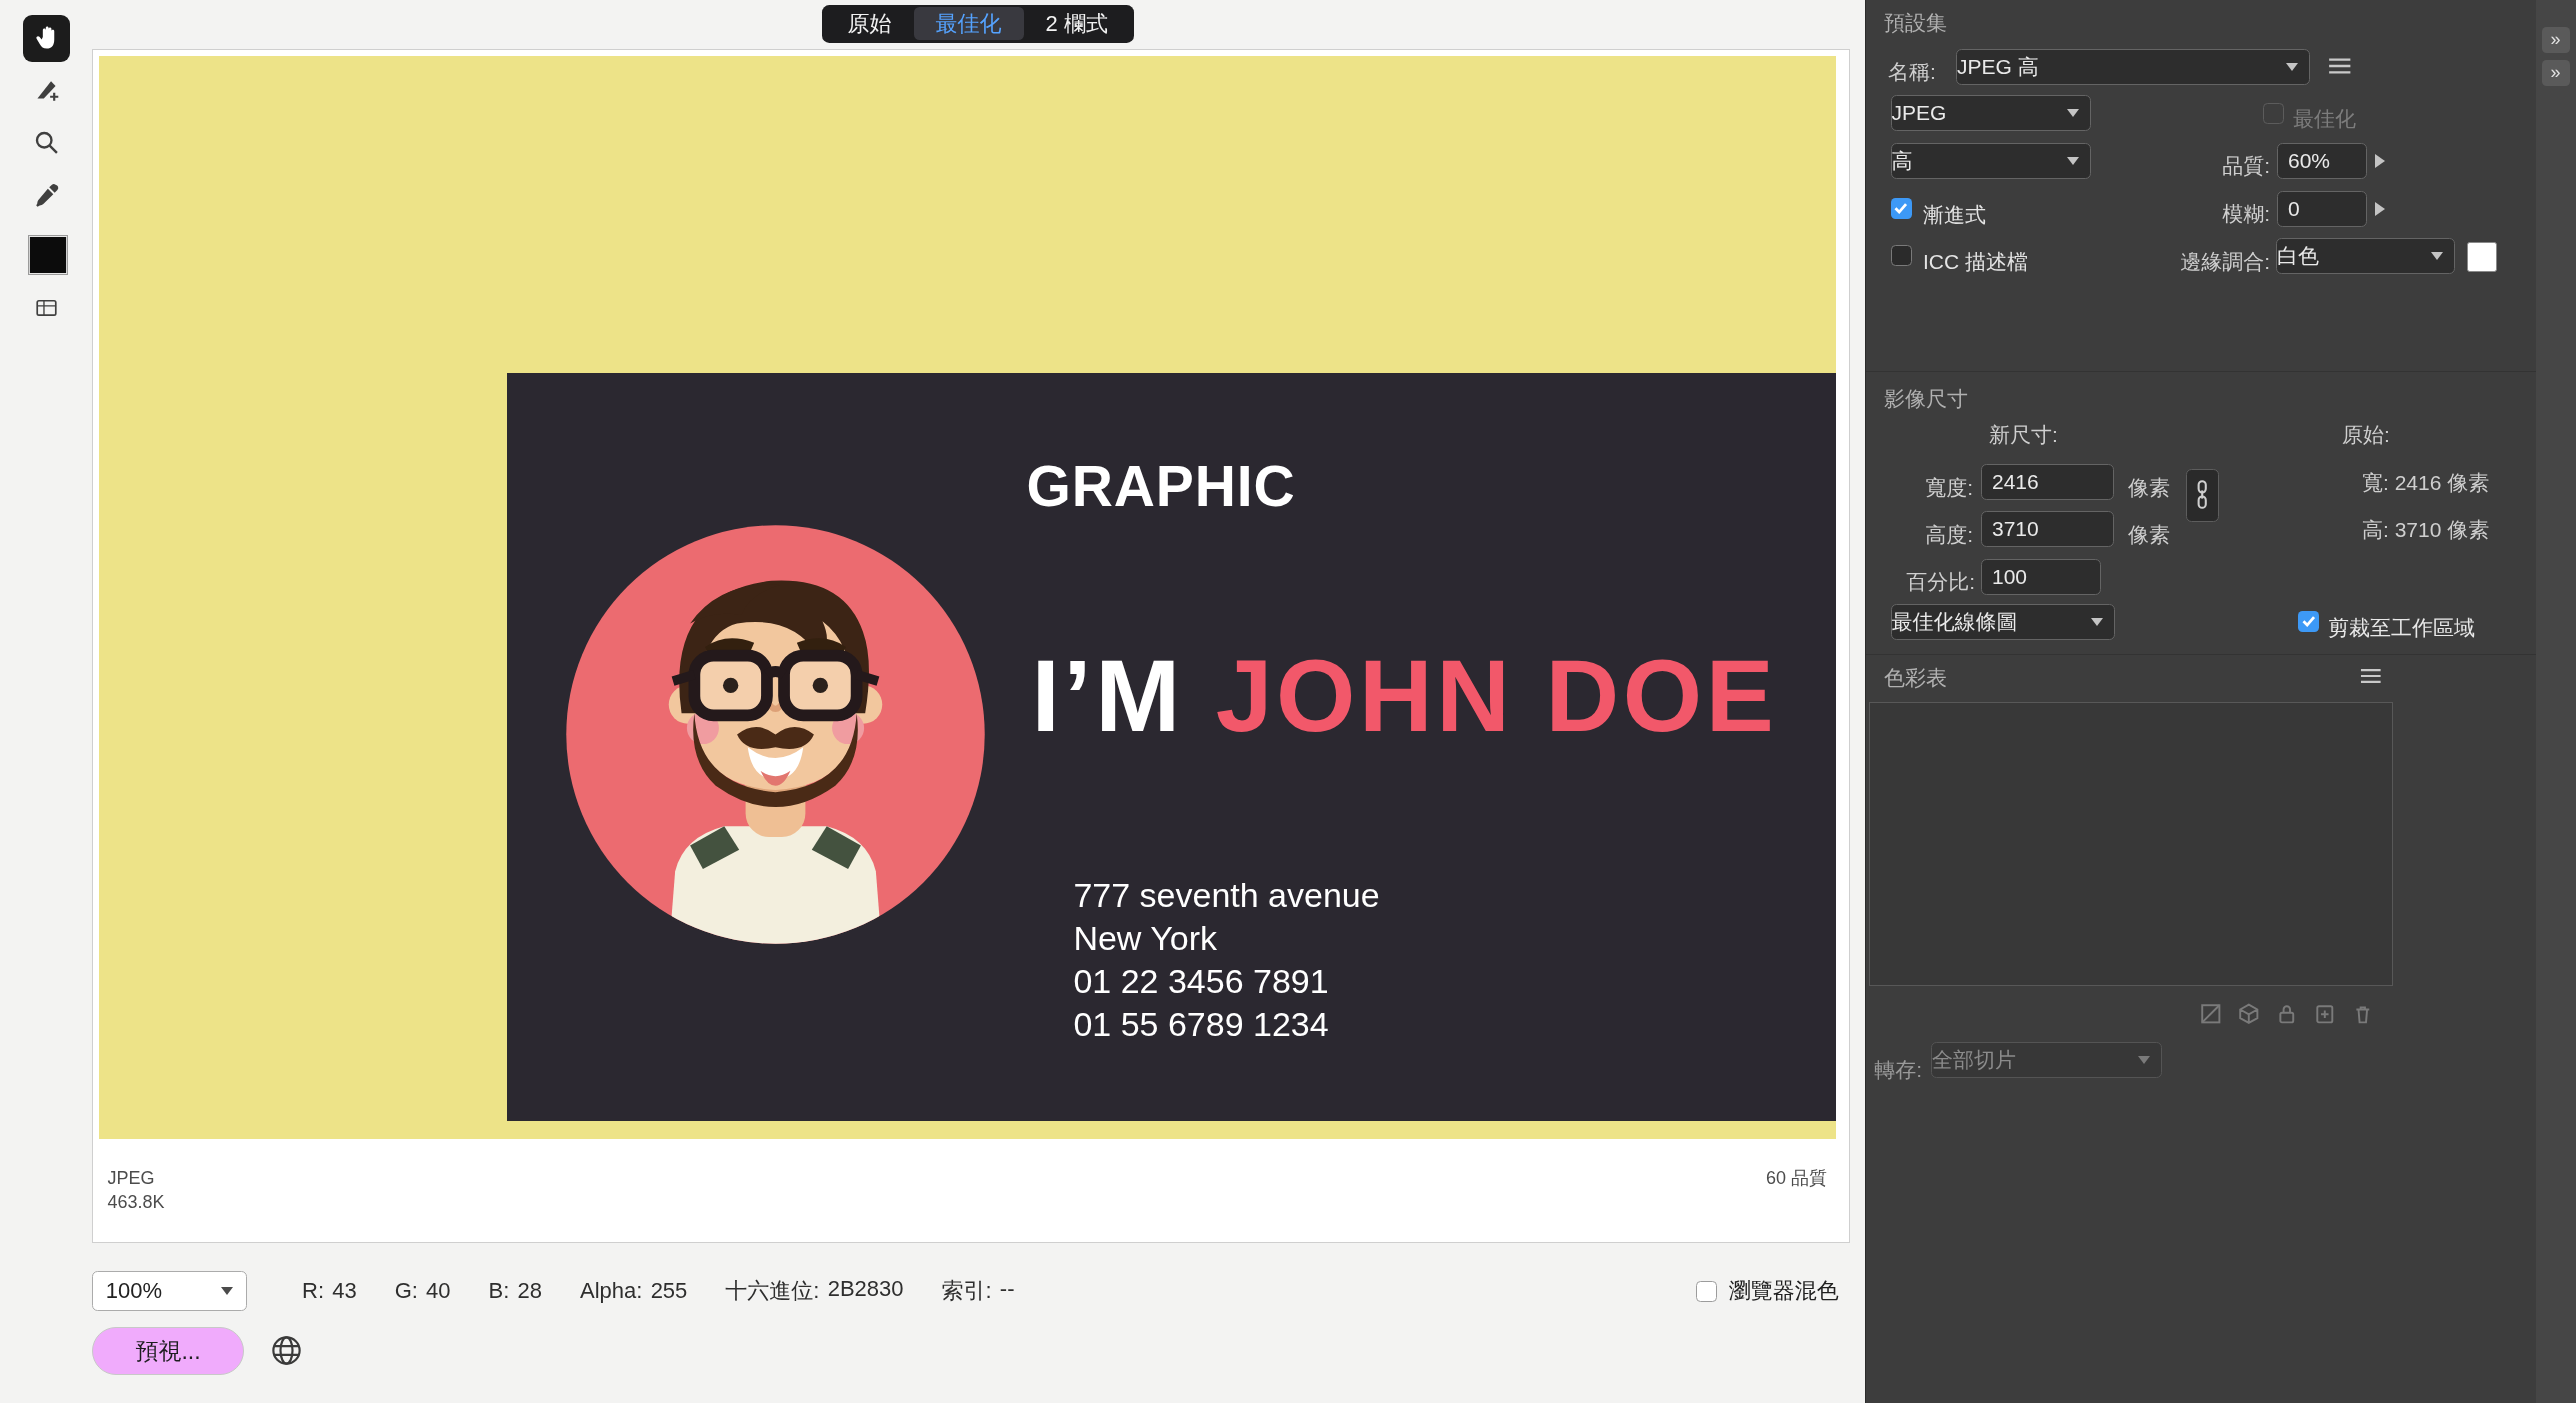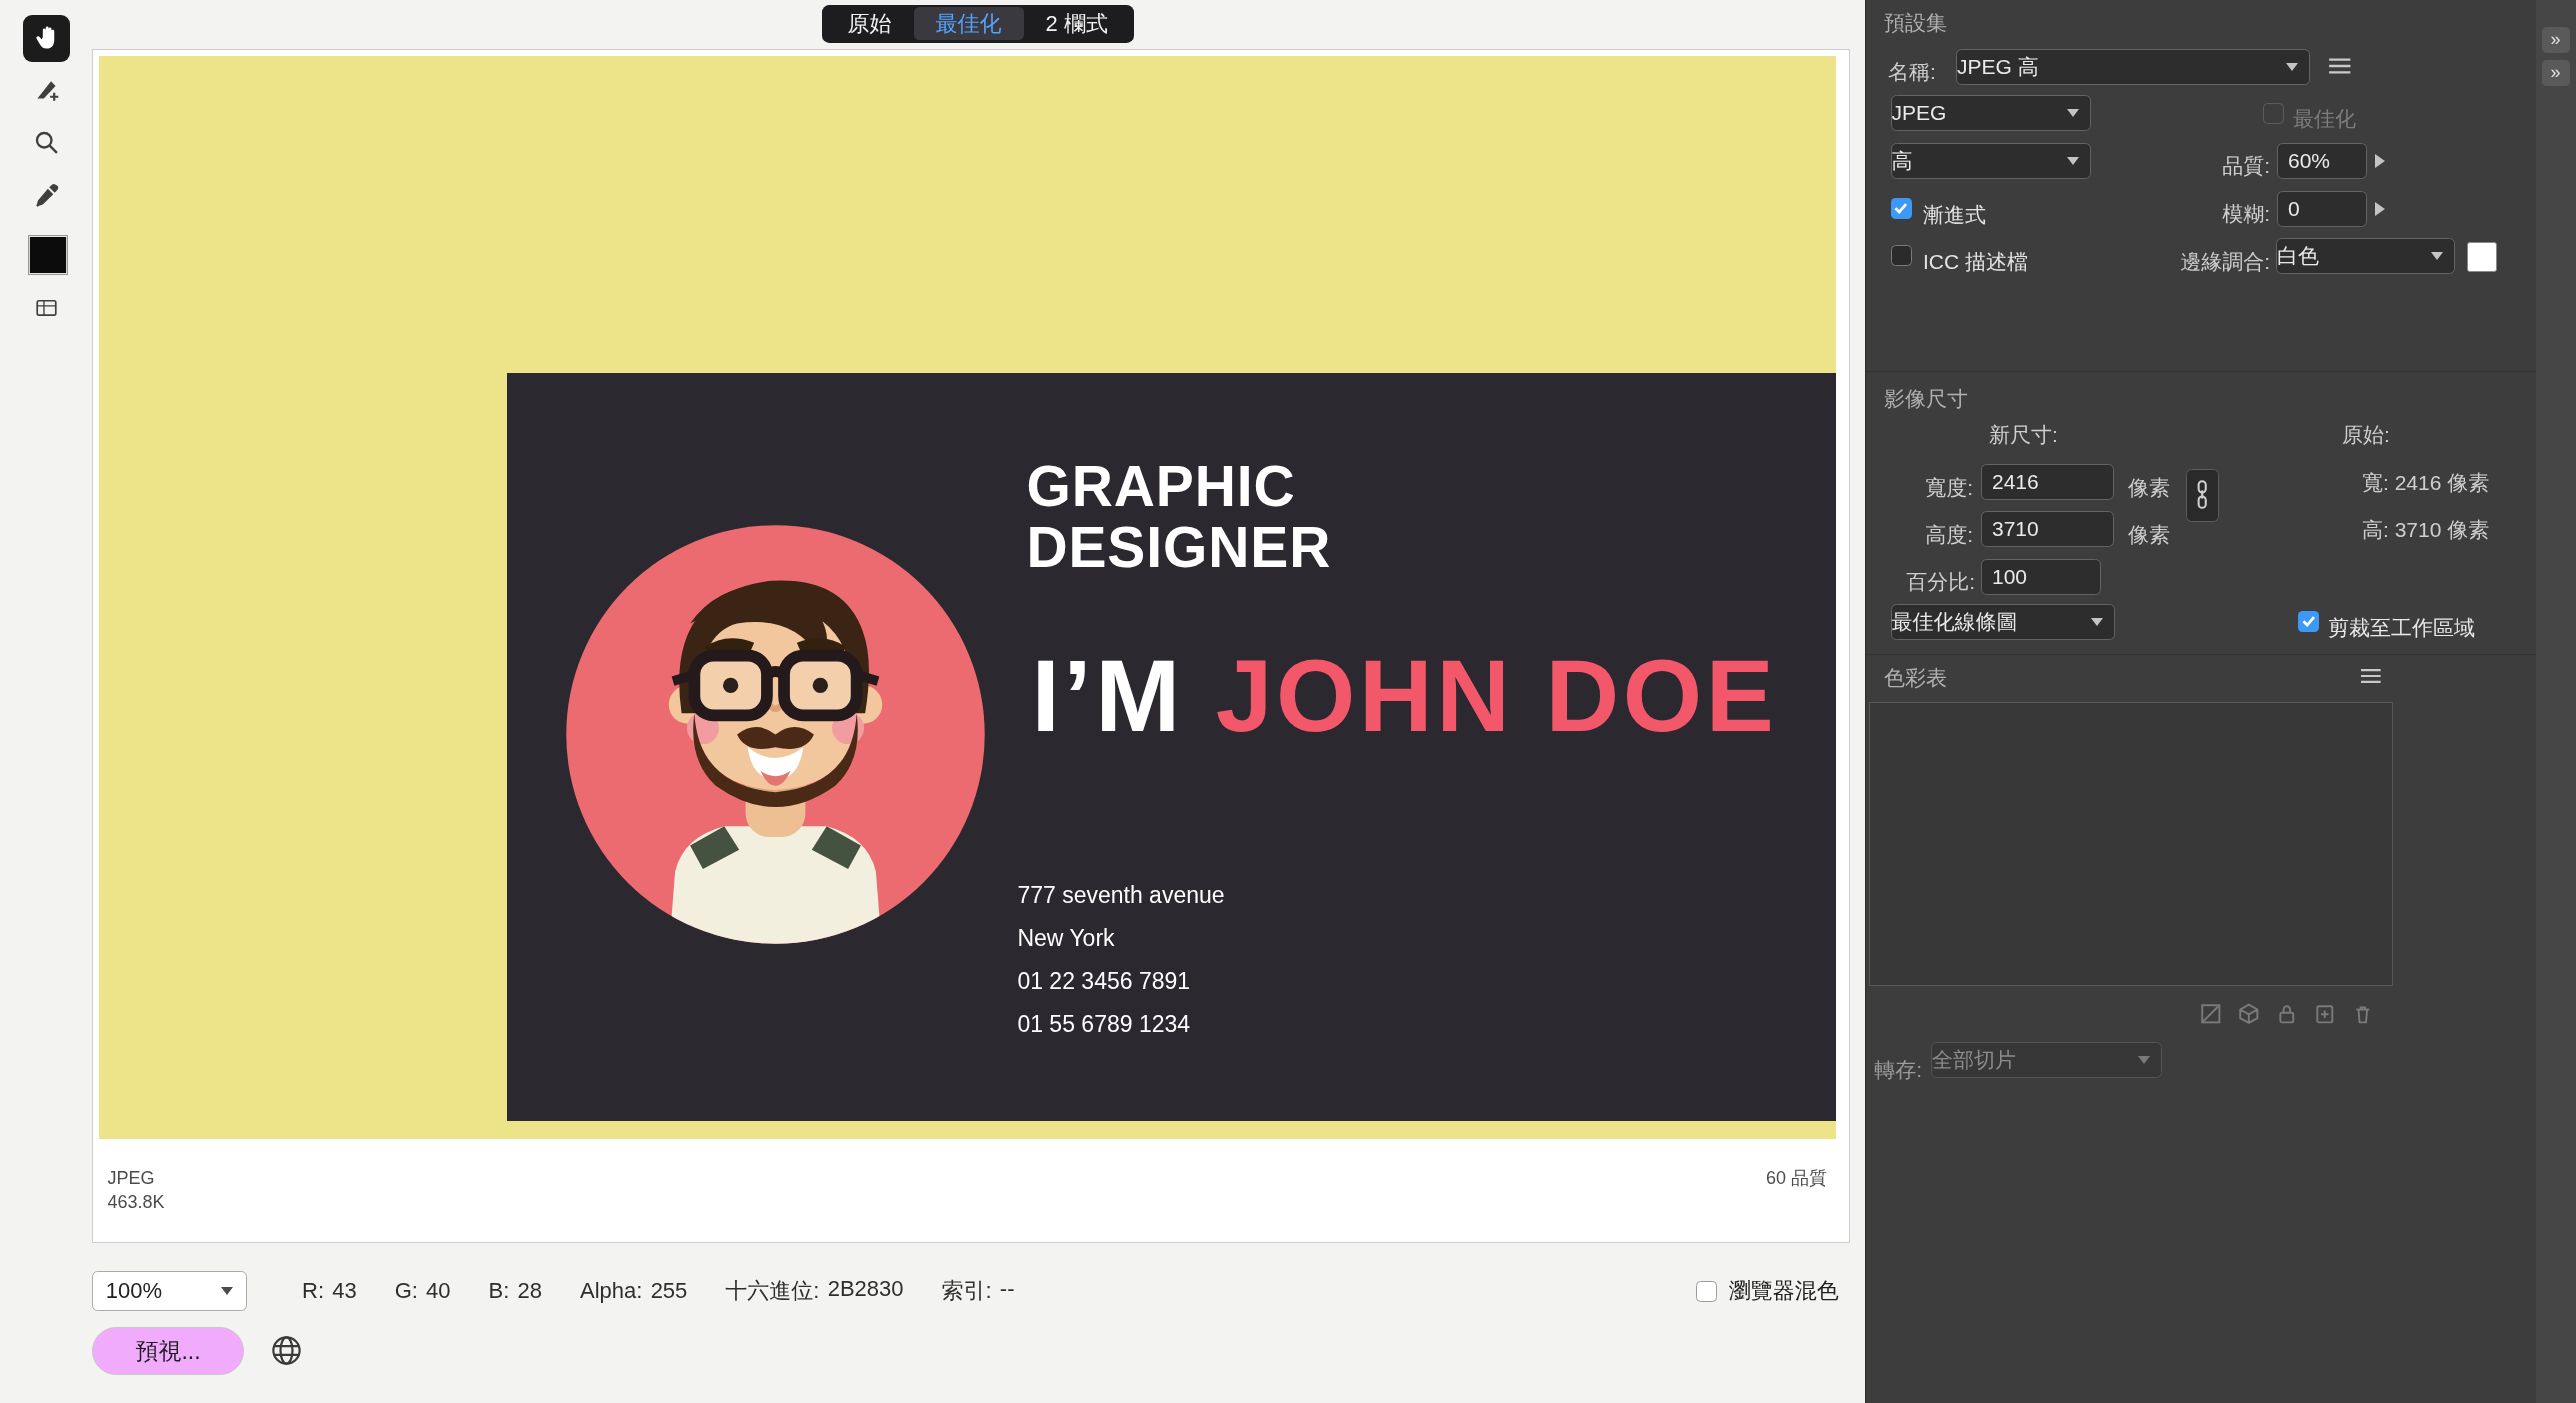--- a/index.html
+++ b/index.html
@@ -30,21 +30,21 @@
                     background:#ffffff; border:0.9px solid #cfcfcf; box-sizing:border-box; }
   .artwork { position:absolute; left:6.4px; top:6.4px; width:1737px; height:1083px;
              background:#EDE388; overflow:hidden; }
   .biz-card { position:absolute; left:408px; top:317px; width:1329px; height:748px;
               background:#2B2830; }
   .card-title { position:absolute; left:927px; top:400px; color:#ffffff; font-size:57px;
                 font-weight:bold; line-height:61px; letter-spacing:0.9px; }
   .card-intro { position:absolute; left:932px; top:582px; font-size:102px; font-weight:bold;
                 letter-spacing:3.6px; color:#ffffff; white-space:nowrap; }
   .card-intro .nm { color:#F2586A; }
-  .card-address { position:absolute; left:918px; top:818px; color:#ffffff; font-size:23px;
+  .card-address { position:absolute; left:974px; top:818px; color:#ffffff; font-size:34px;
                   line-height:43px; }
   .meta { position:absolute; font-size:18px; color:#4c4c4c; line-height:23.6px; }
 
   
   .zoom-dd { position:absolute; left:92px; top:1271px; width:155px; height:40px;
              background:#ffffff; border:0.9px solid #ababab; border-radius:5.5px;
              display:flex; align-items:center; box-sizing:border-box;
              padding:0 12.7px; font-size:22px; color:#222; justify-content:space-between; }
   .statusrow { position:absolute; top:1271px; height:40px; display:flex; align-items:center;
                gap:38px; font-size:22px; color:#2e2e2e; }
@@ -187,21 +187,20 @@
               <path d="M96 72 Q100 69 104 72" stroke="#24191B" stroke-width="5" fill="none"></path>
               <path d="M62 72 L52 75 M138 72 L148 75" stroke="#24191B" stroke-width="4.5"></path>
               <circle cx="79" cy="77" r="3.6" fill="#2B211C"></circle>
               <circle cx="121" cy="77" r="3.6" fill="#2B211C"></circle>
             </g>
           </svg>
         </div>
       </div>
       <div class="card-title">
         <div>GRAPHIC</div>
-        <div>DESIGNER</div>
       </div>
       <div class="card-intro">
         <span>I’M</span><span> </span><span class="nm">JOHN DOE</span>
       </div>
       <div class="card-address">
         <div>777 seventh avenue</div>
         <div>New York</div>
         <div>01 22 3456 7891</div>
         <div>01 55 6789 1234</div>
       </div>

